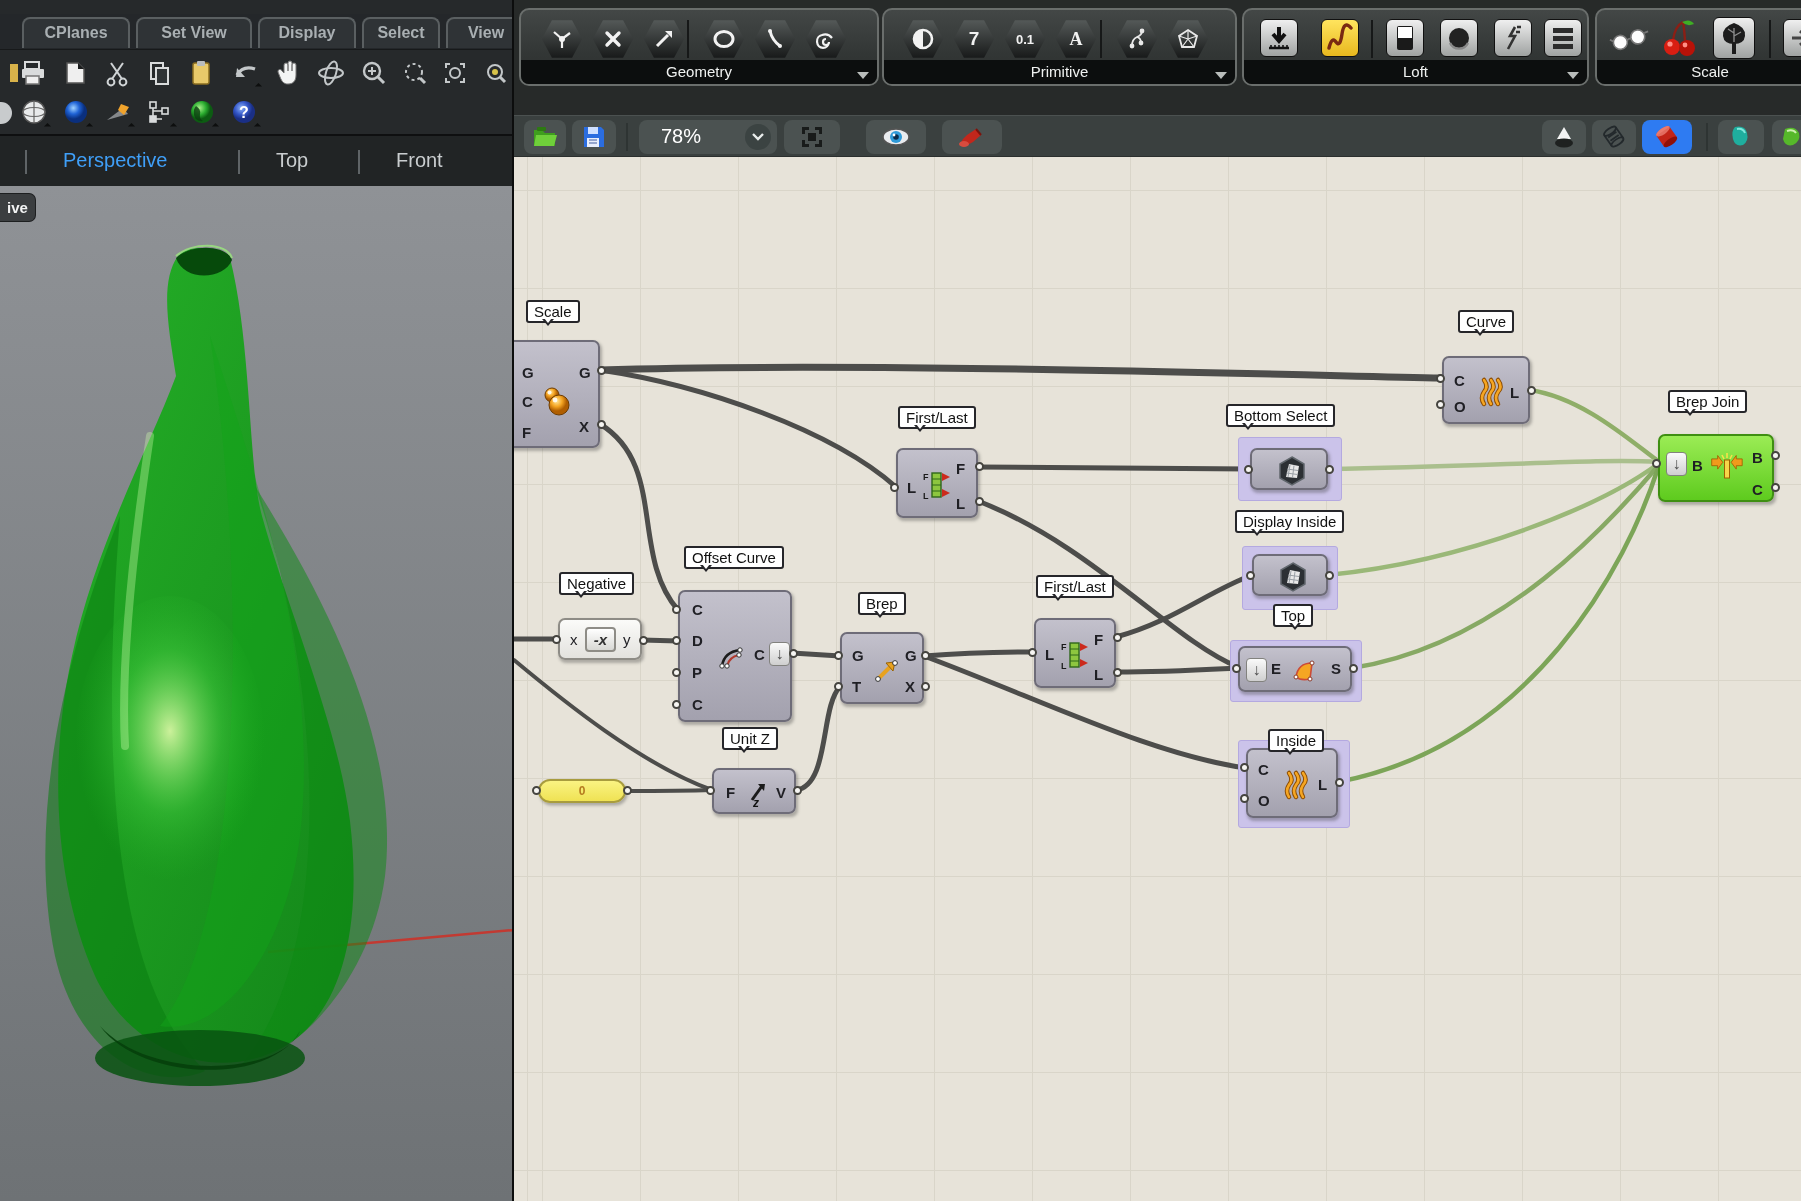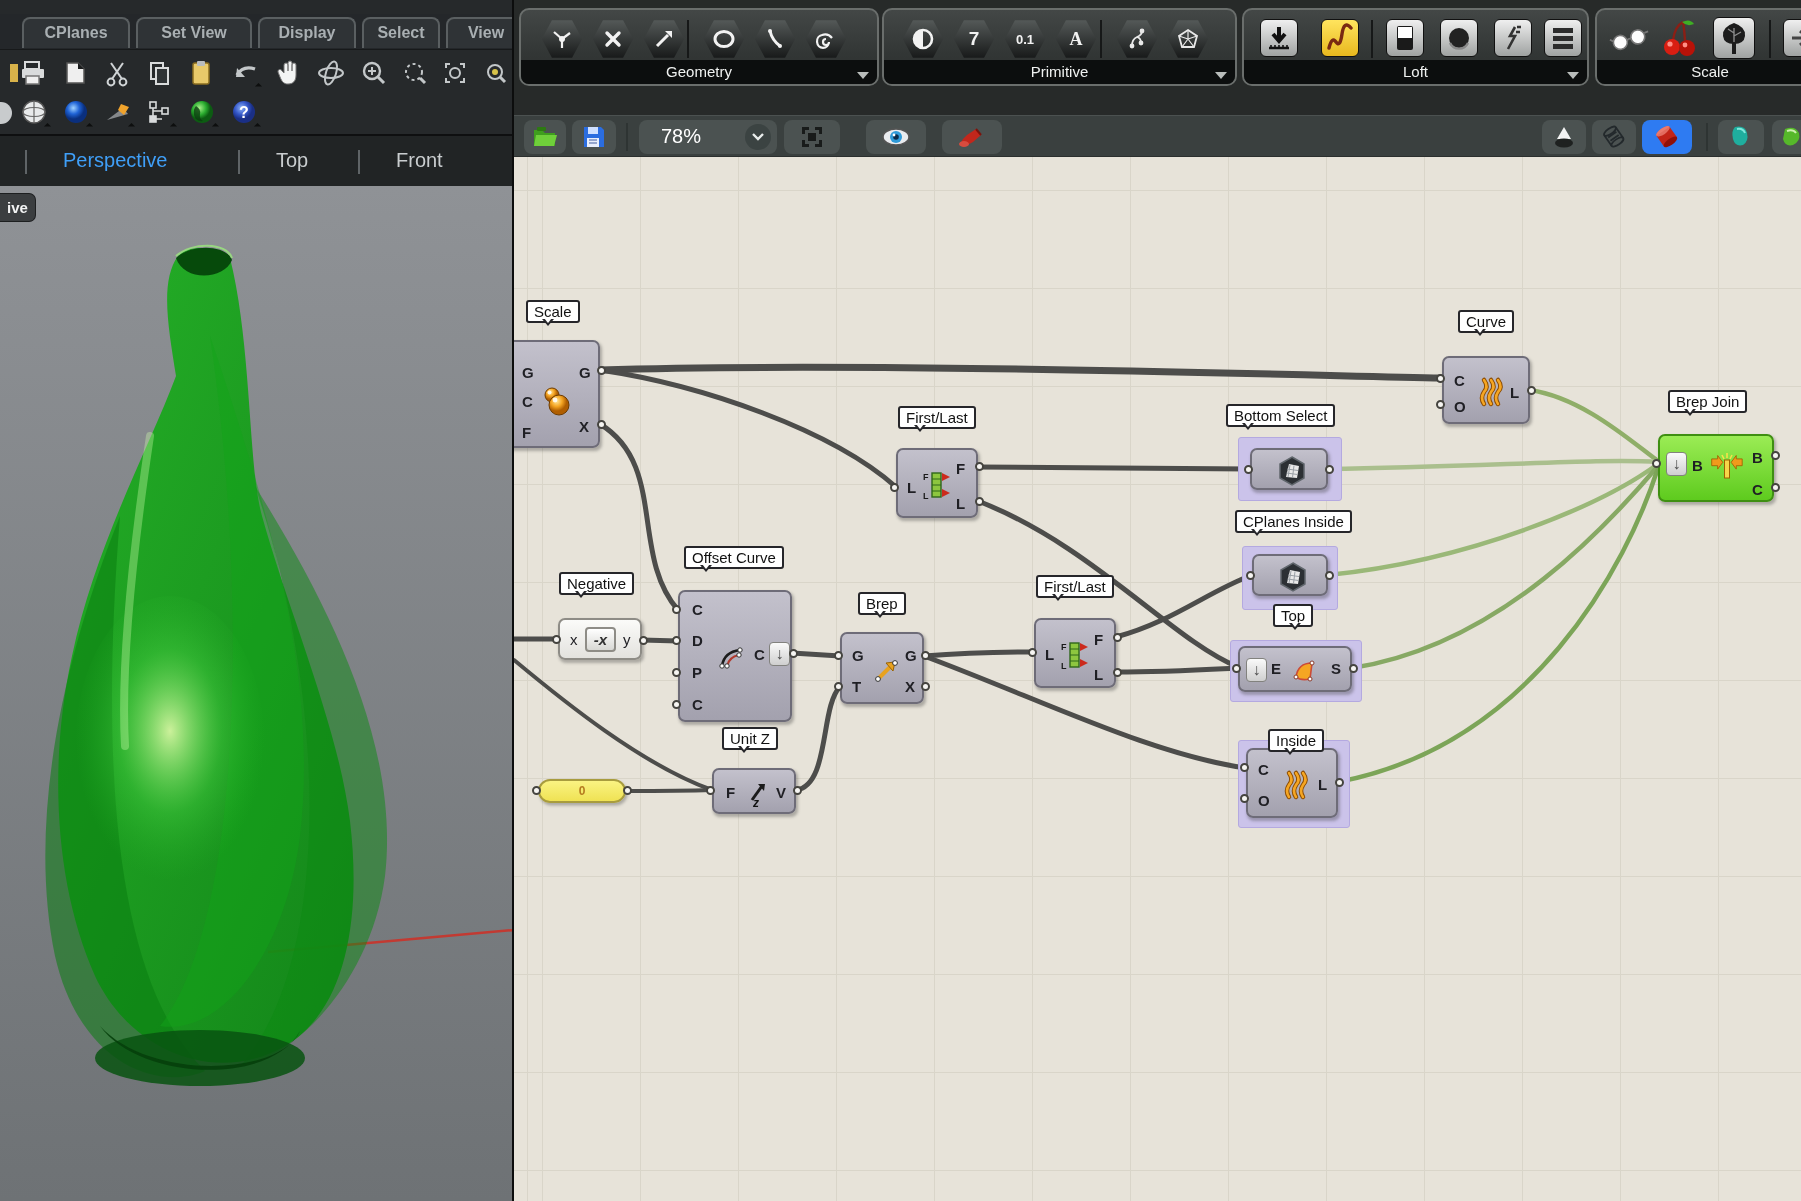--- a/index.html
+++ b/index.html
@@ -575,21 +575,21 @@
       <div class="selgrp" style="left:724px;top:583px;width:112px;height:88px"></div>
 
       <div class="bubble" style="left:12px;top:143px"><span>Scale</span><span class="ptr"></span><span class="ptr2"></span></div>
       <div class="bubble" style="left:45px;top:415px"><span>Negative</span><span class="ptr"></span><span class="ptr2"></span></div>
       <div class="bubble" style="left:170px;top:389px"><span>Offset Curve</span><span class="ptr"></span><span class="ptr2"></span></div>
       <div class="bubble" style="left:208px;top:570px"><span>Unit Z</span><span class="ptr"></span><span class="ptr2"></span></div>
       <div class="bubble" style="left:344px;top:435px"><span>Brep</span><span class="ptr"></span><span class="ptr2"></span></div>
       <div class="bubble" style="left:384px;top:249px"><span>First/Last</span><span class="ptr"></span><span class="ptr2"></span></div>
       <div class="bubble" style="left:522px;top:418px"><span>First/Last</span><span class="ptr"></span><span class="ptr2"></span></div>
       <div class="bubble" style="left:712px;top:247px"><span>Bottom Select</span><span class="ptr"></span><span class="ptr2"></span></div>
-      <div class="bubble" style="left:721px;top:353px"><span>CPlanes Inside</span><span class="ptr"></span><span class="ptr2"></span></div>
+      <div class="bubble" style="left:721px;top:353px"><span>Display Inside</span><span class="ptr"></span><span class="ptr2"></span></div>
       <div class="bubble" style="left:759px;top:447px"><span>Top</span><span class="ptr"></span><span class="ptr2"></span></div>
       <div class="bubble" style="left:754px;top:572px"><span>Inside</span><span class="ptr"></span><span class="ptr2"></span></div>
       <div class="bubble" style="left:944px;top:153px"><span>Curve</span><span class="ptr"></span><span class="ptr2"></span></div>
       <div class="bubble" style="left:1154px;top:233px"><span>Brep Join</span><span class="ptr"></span><span class="ptr2"></span></div>
 
       <div class="node" style="left:-9px;top:183px;width:95px;height:108px">
         <span class="pl" style="left:15px;top:22px">G</span>
         <span class="pl" style="left:15px;top:51px">C</span>
         <span class="pl" style="left:15px;top:82px">F</span>
         <svg class="icon" style="left:34px;top:42px" width="32" height="34">

